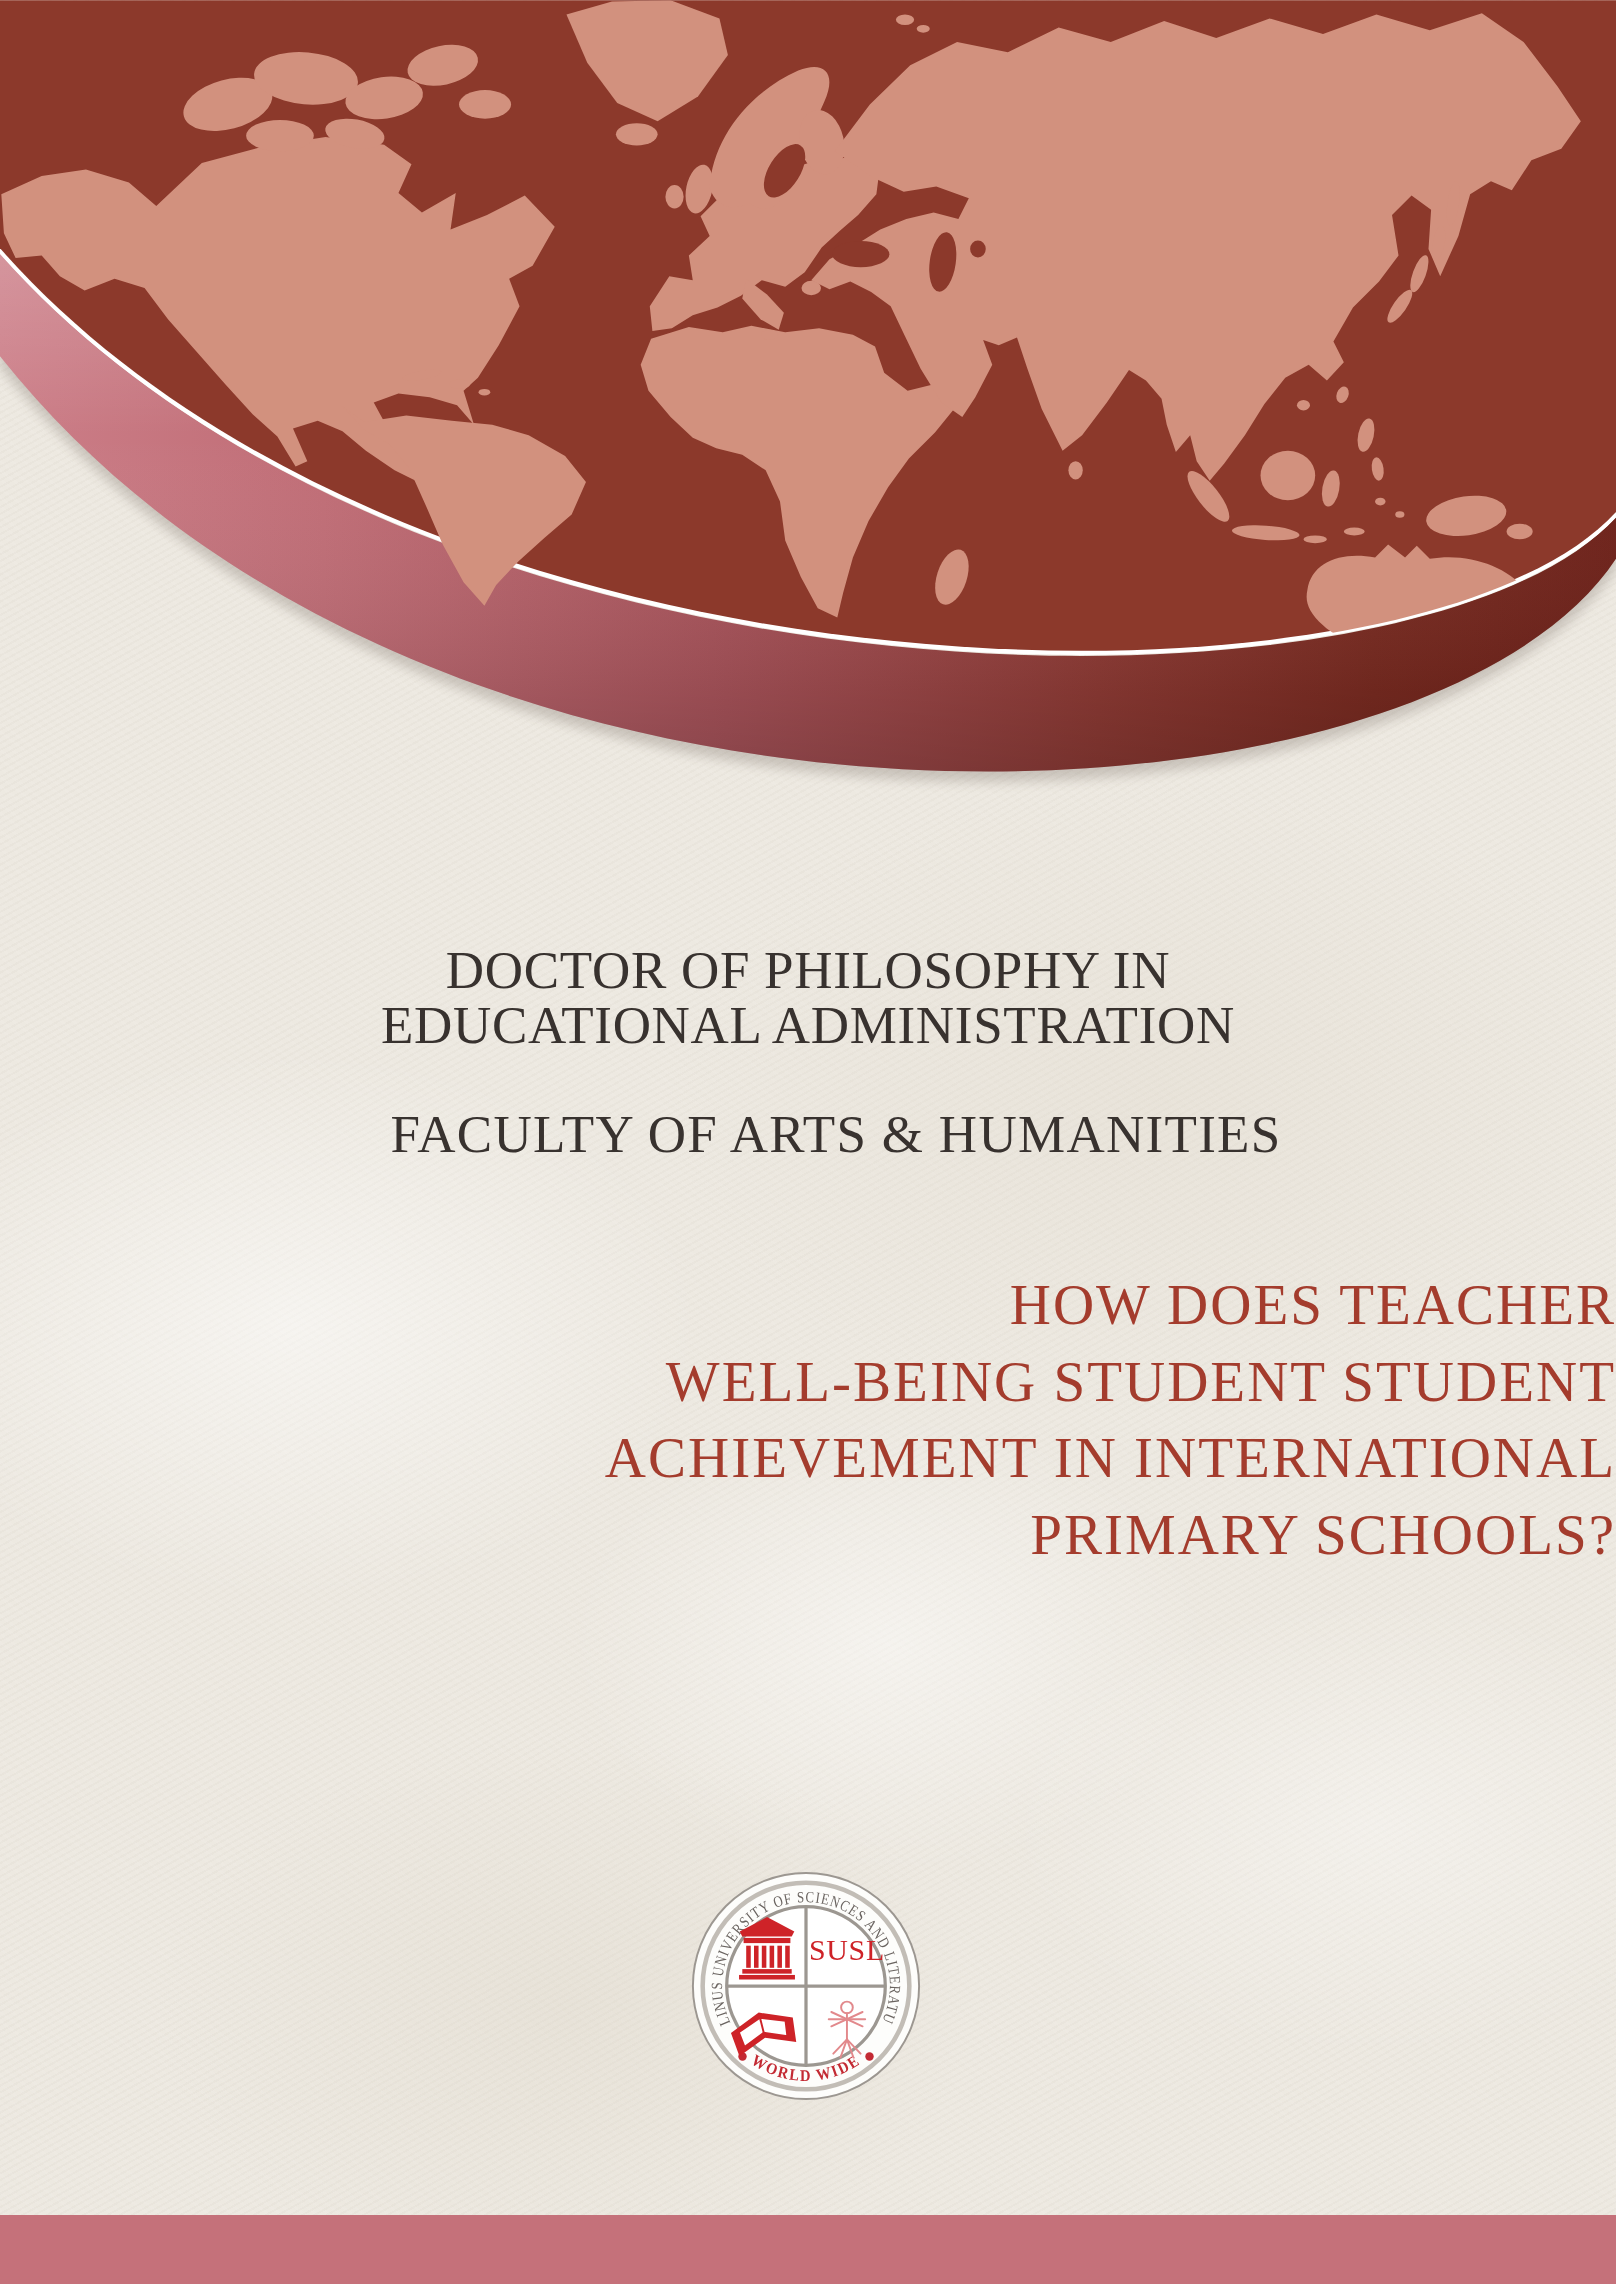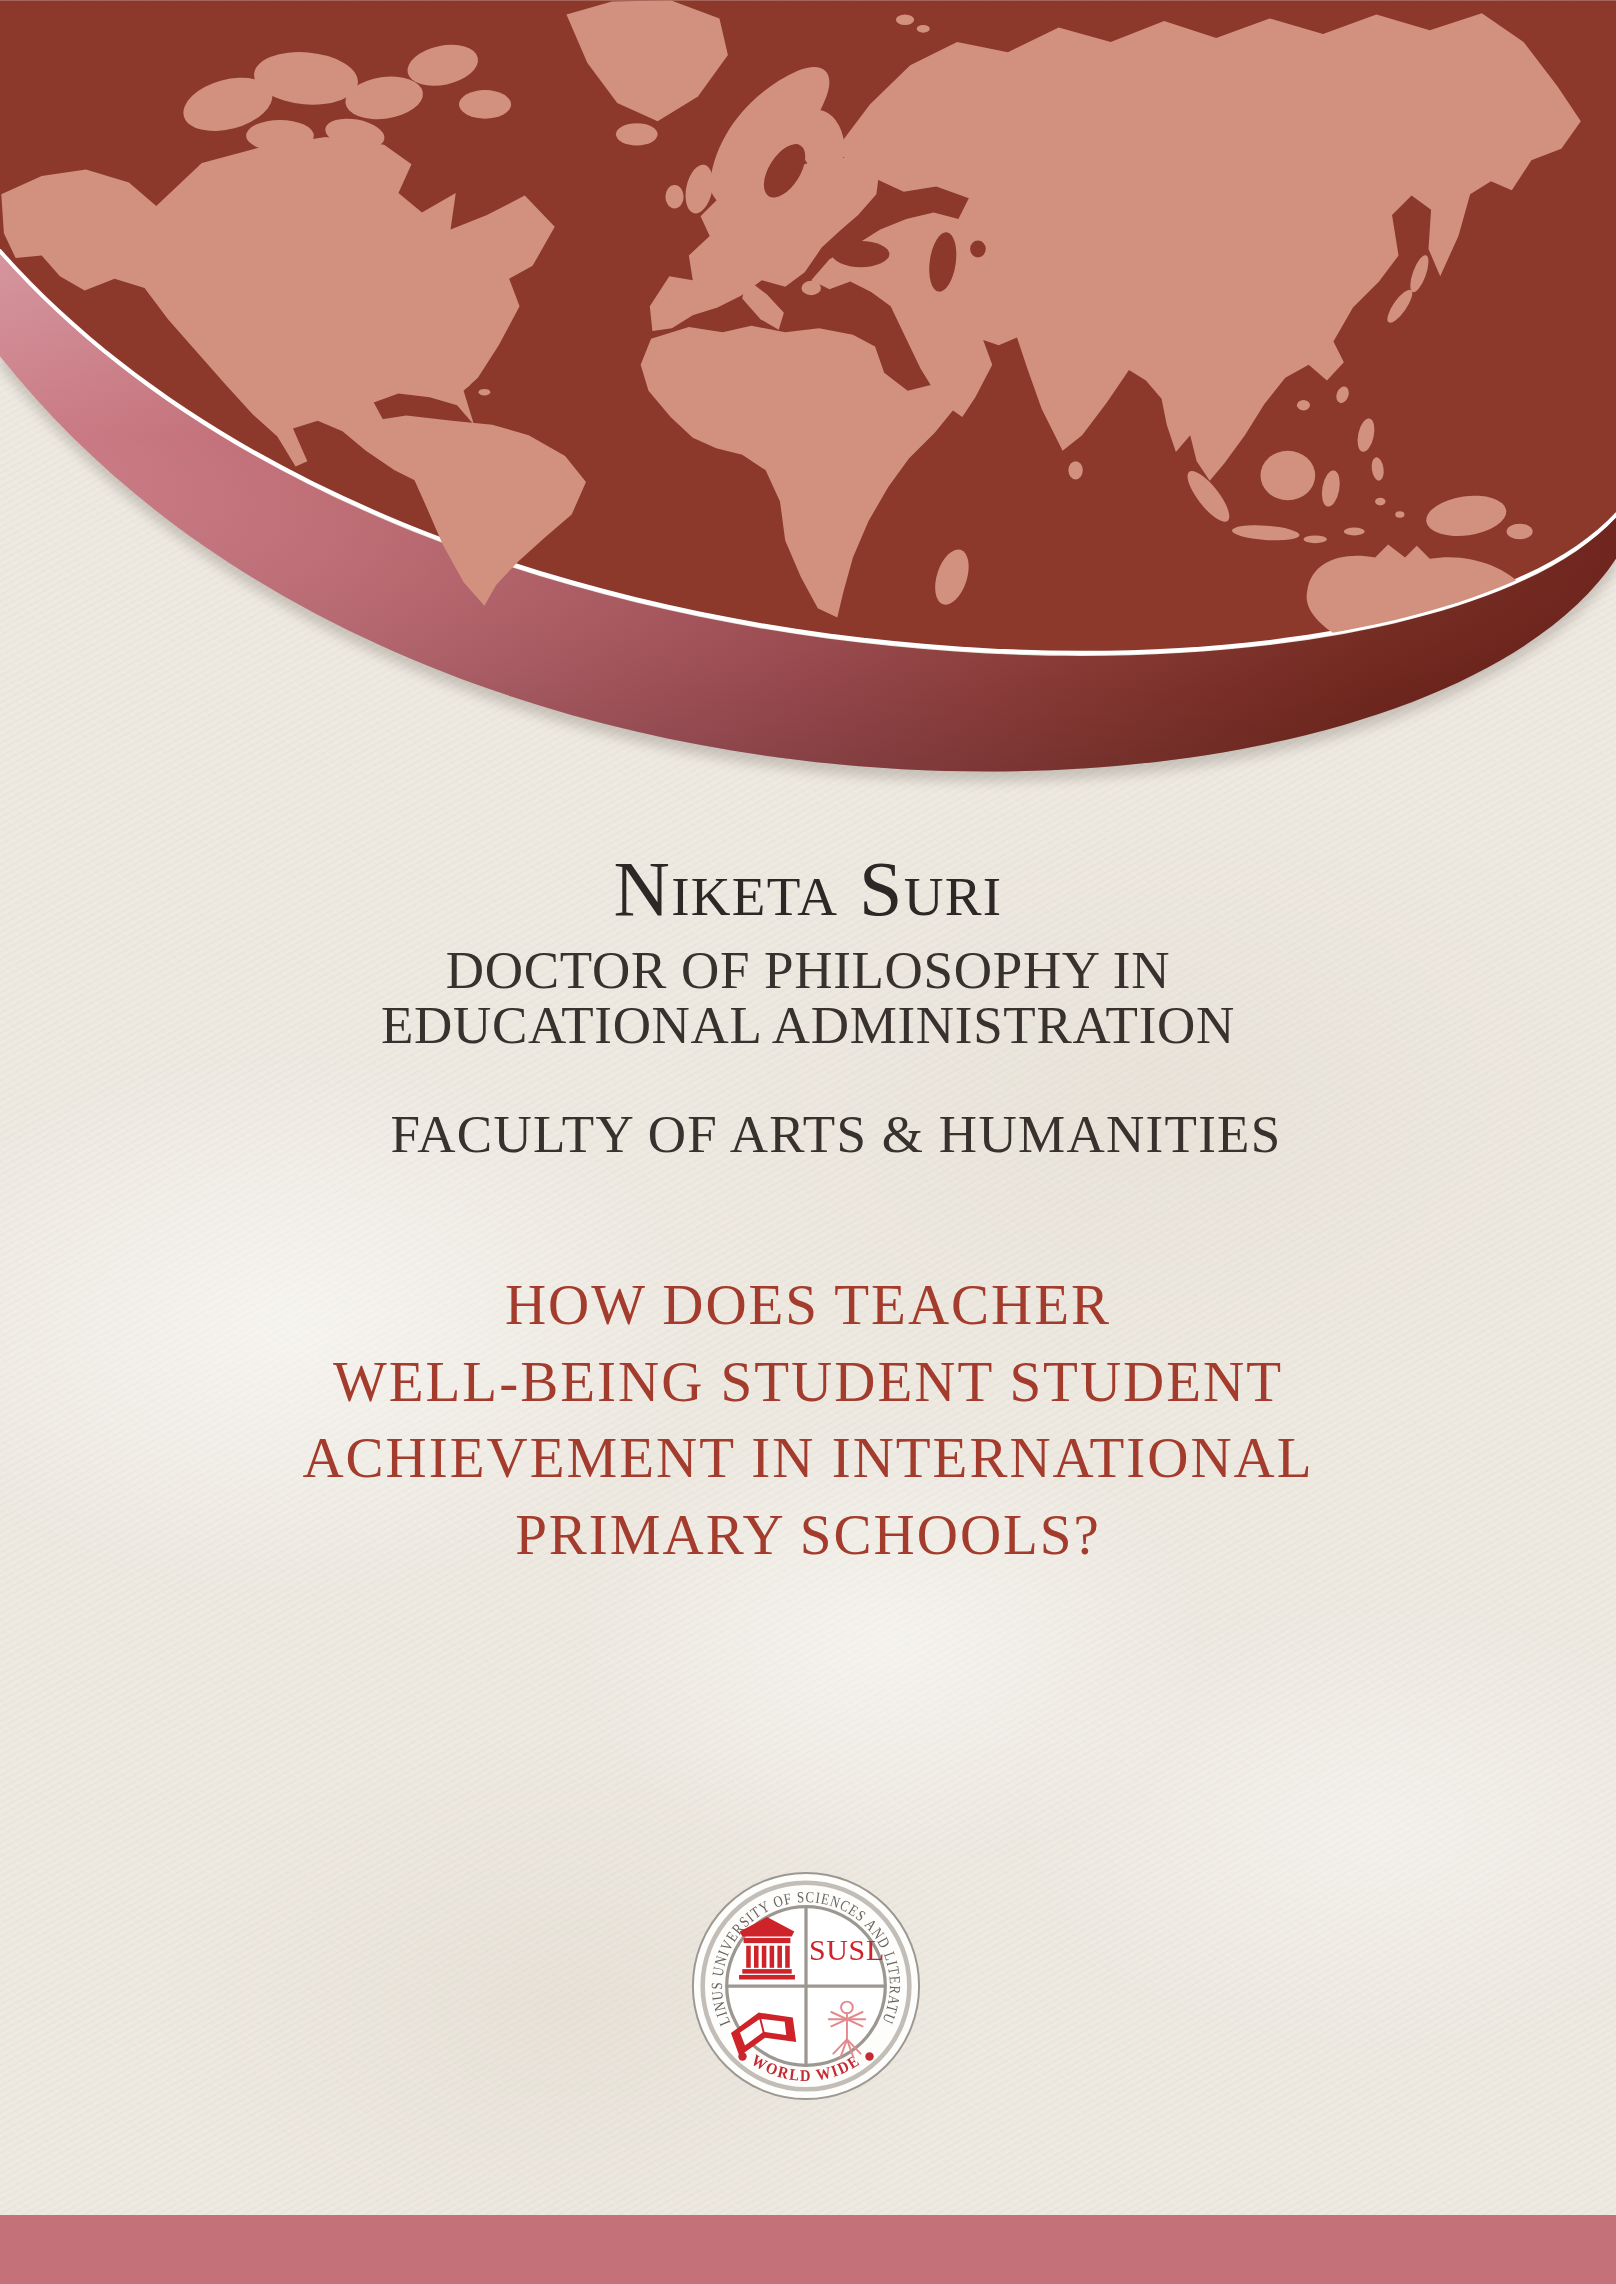--- a/index.html
+++ b/index.html
@@ -15,21 +15,21 @@
       repeating-linear-gradient(37deg, rgba(255,255,255,.05) 0 2.6px, rgba(0,0,0,0) 2.6px 7.2px),
       repeating-linear-gradient(-29deg, rgba(158,148,128,.05) 0 2px, rgba(0,0,0,0) 2px 5.9px),
       #EDE9E1;
   }
   .hdr{position:absolute;left:0;top:0;width:1616px;height:951px;}
   .txt{position:absolute;left:0;width:1616px;text-align:center;}
   .author{top:842px;font-size:78px;line-height:94px;font-variant:small-caps;
           letter-spacing:1.3px;color:#2D2826;}
   .degree{top:943px;font-size:53px;line-height:55px;letter-spacing:0.7px;color:#38322F;}
   .faculty{top:1107px;font-size:53px;line-height:55px;letter-spacing:1.3px;color:#38322F;margin-left:28px;}
-  .title{top:1266px;font-size:57px;line-height:77px;letter-spacing:2px;color:#A43C2D;}
+  .title{top:1266px;font-size:57px;line-height:77px;letter-spacing:2px;color:#A43C2D;text-align:right;}
   .imprint{top:2102px;font-size:49px;line-height:59px;font-variant:small-caps;
            letter-spacing:0.7px;word-spacing:11.7px;color:#2D2826;}
   .footer-bar{position:absolute;left:0;top:2215px;width:1616px;height:69px;background:#C5717A;}
   .seal{position:absolute;left:689px;top:1869px;width:234px;height:234px;}
   .ringtext{font-family:"Liberation Serif","DejaVu Serif",serif;font-size:24px;
             letter-spacing:2px;fill:#6A6460;}
   .mottotext{font-family:"Liberation Serif","DejaVu Serif",serif;font-size:25px;
              letter-spacing:3px;fill:#C32A33;font-weight:bold;}
   .susltext{font-family:"Liberation Serif","DejaVu Serif",serif;font-size:46px;
             fill:#CE2328;letter-spacing:1px;}
@@ -164,21 +164,20 @@
       </g>
     </g>
 
     <g clip-path="url(#clipMap)" fill="#D2917E">
       <path d="M 2008,906 C 2014,862 2062,846 2112,856 L 2132,836 L 2158,856 L 2176,838 L 2196,858
                C 2252,848 2312,868 2342,904 C 2358,940 2344,976 2302,992 C 2252,1006 2192,1002 2152,986
                C 2102,996 2060,986 2032,960 C 2010,940 2004,924 2008,906 Z"></path>
     </g>
   </svg>
 
-  <div class="txt author">Niketa Suri</div>
 
   <div class="txt degree">DOCTOR OF PHILOSOPHY IN</div>
   <div class="txt degree" style="top:998px">EDUCATIONAL ADMINISTRATION</div>
 
   <div class="txt faculty">FACULTY OF ARTS &amp; HUMANITIES</div>
 
   <div class="txt title">HOW DOES TEACHER</div>
   <div class="txt title" style="top:1343px">WELL-BEING STUDENT STUDENT</div>
   <div class="txt title" style="top:1419px">ACHIEVEMENT IN INTERNATIONAL</div>
   <div class="txt title" style="top:1496px">PRIMARY SCHOOLS?</div>

